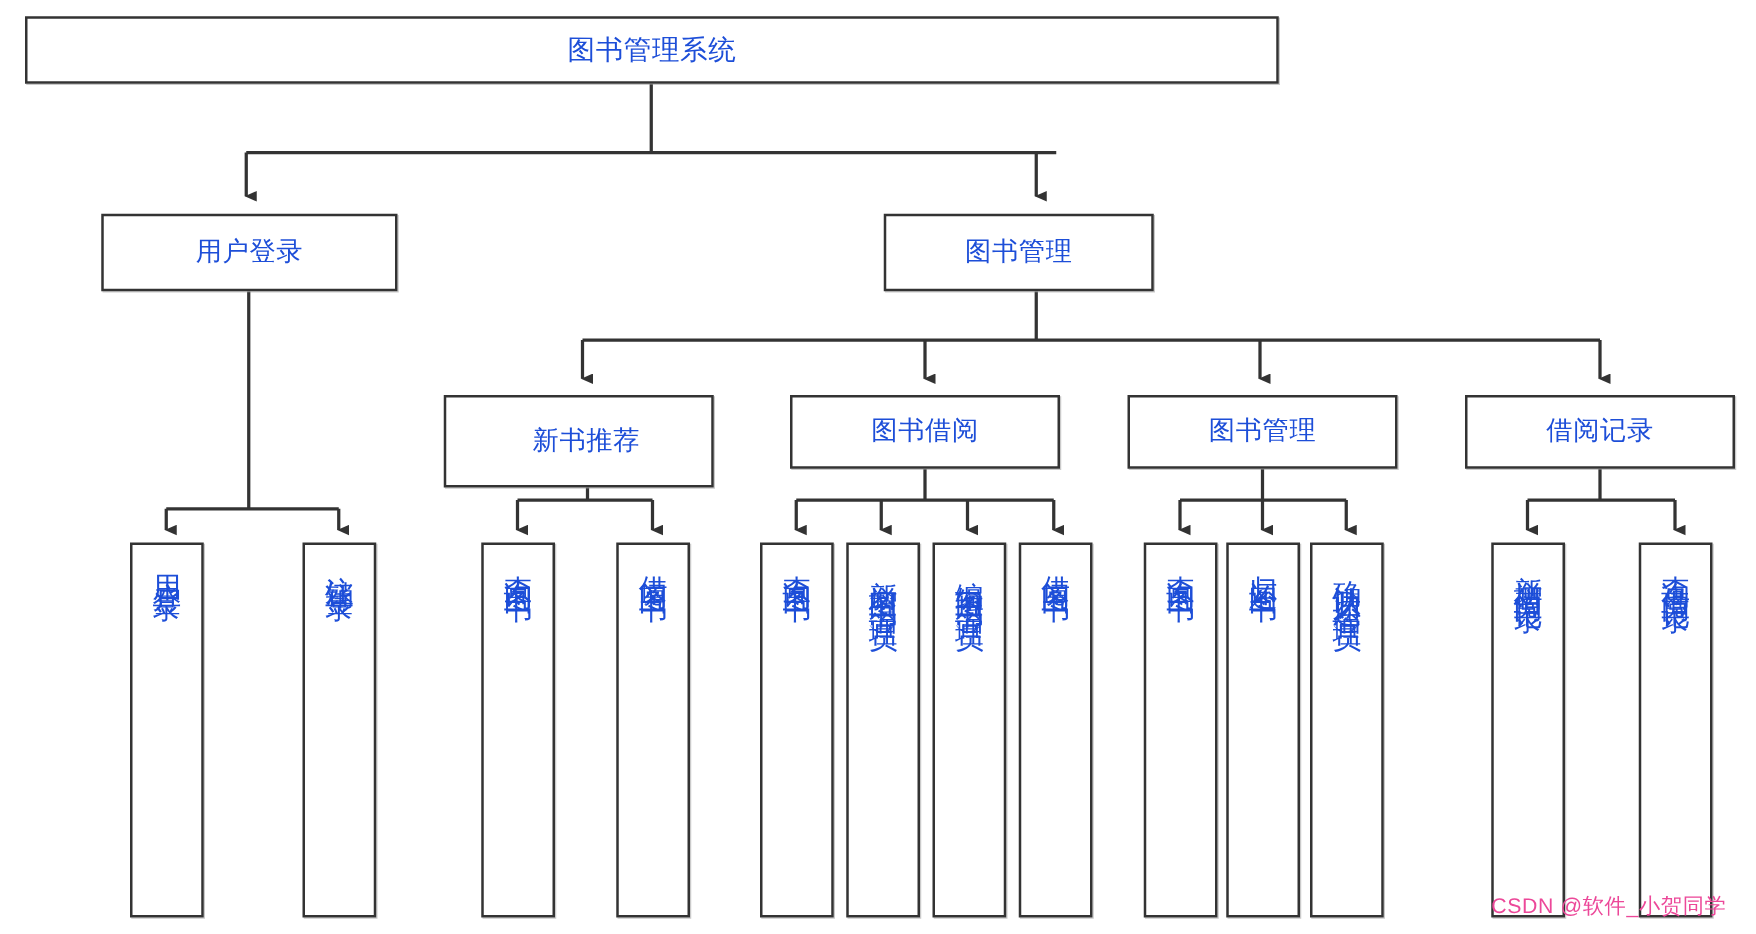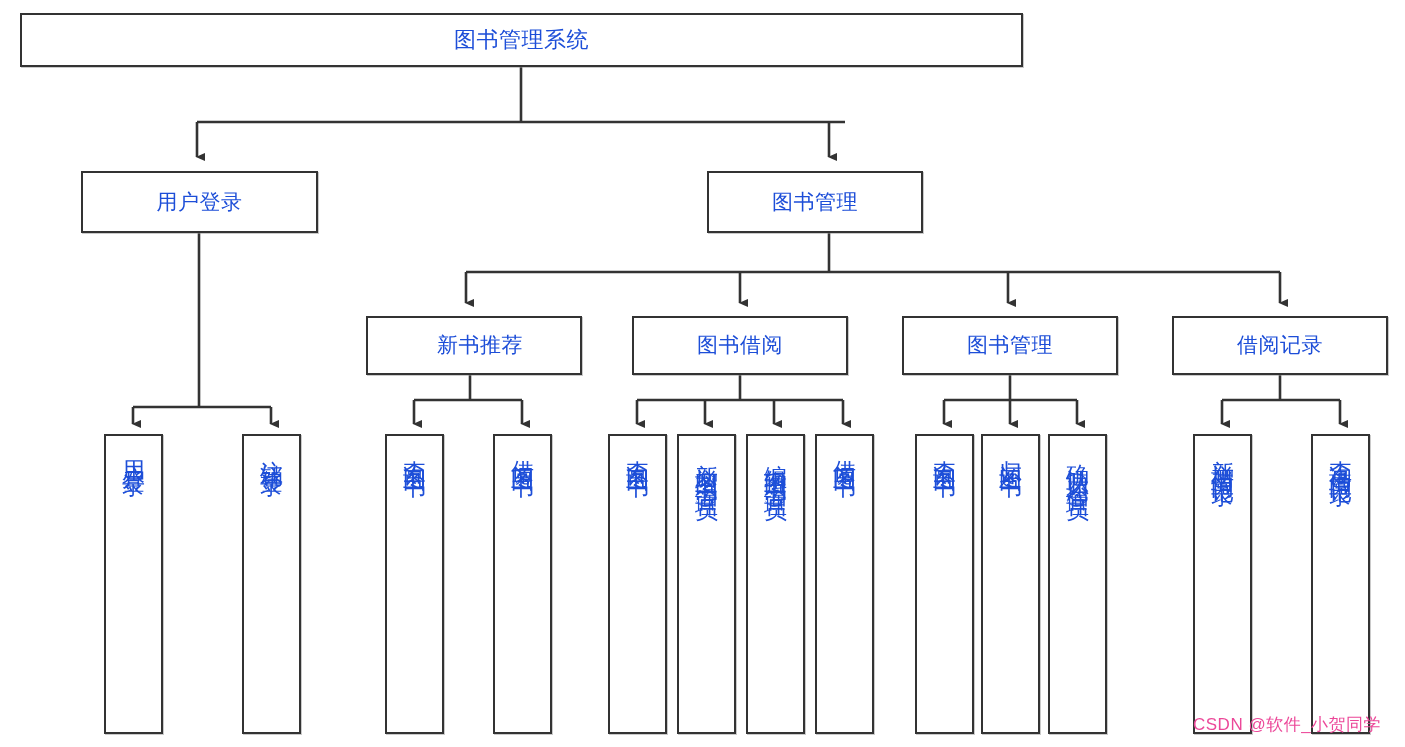--- a/index.html
+++ b/index.html
@@ -135,21 +135,21 @@
   </div>
 
   <div class="node h-node" style="left:81px; top:171px; width:237px; height:62px;">
     <span class="node-label">用户登录</span>
   </div>
 
   <div class="node h-node" style="left:707px; top:171px; width:216px; height:62px;">
     <span class="node-label">图书管理</span>
   </div>
 
-  <div class="node h-node" style="left:366px; top:316px; width:216px; height:59px;padding-left:12px;">
+  <div class="node h-node" style="left:355px; top:316px; width:216px; height:74px;padding-left:12px;">
     <span class="node-label">新书推荐</span>
   </div>
 
   <div class="node h-node" style="left:632px; top:316px; width:216px; height:59px;">
     <span class="node-label">图书借阅</span>
   </div>
 
   <div class="node h-node" style="left:902px; top:316px; width:216px; height:59px;">
     <span class="node-label">图书管理</span>
   </div>

